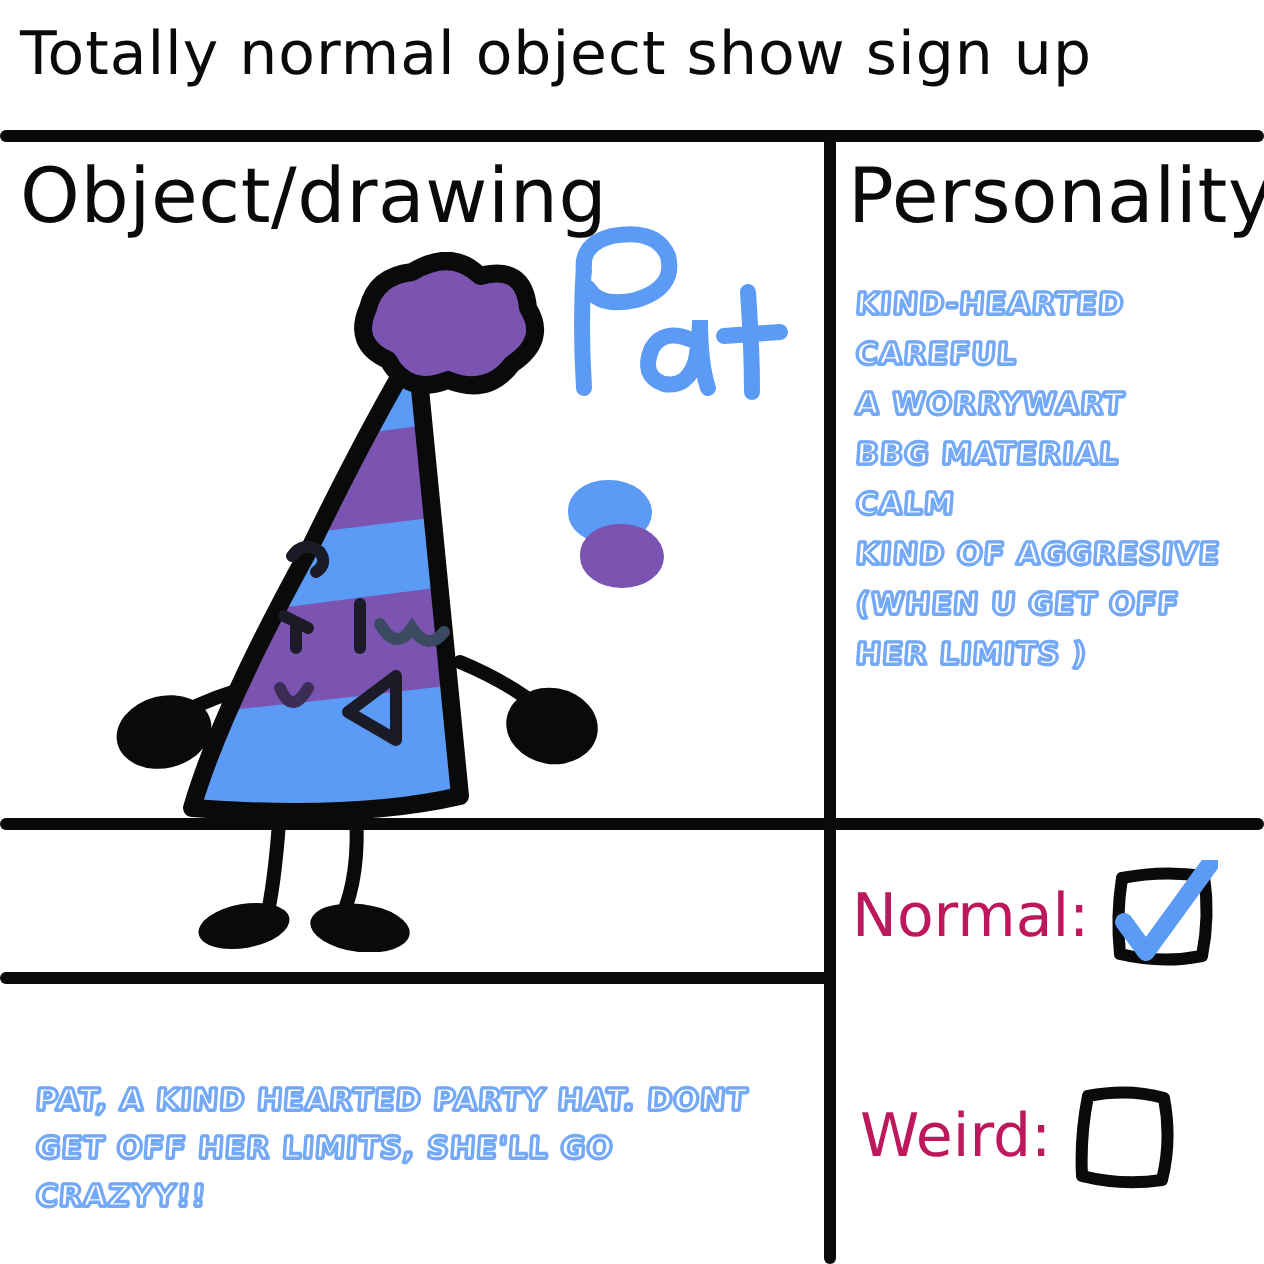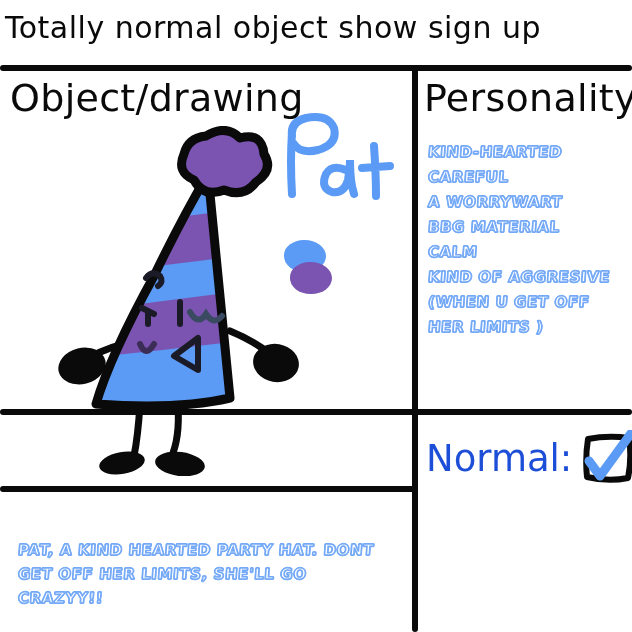--- a/index.html
+++ b/index.html
@@ -22,21 +22,21 @@
     background: #0a0a0a;
   }
   .rule-h { height: 6px; left: 0; width: 632px; border-radius: 3px; }
   .rule-v { width: 6px; border-radius: 3px; }
 
   
   #title {
     position: absolute;
     left: 0; top: 10px;
     width: 546px;
-    text-align: center;
+    text-align: right;
     font-family: "DejaVu Sans", sans-serif;
     font-size: 30px;
     letter-spacing: 0.5px;
     color: #0a0a0a;
     white-space: nowrap;
     font-weight: 400;
   }
 
   .section-head {
     position: absolute;
@@ -104,22 +104,22 @@
 
   
   .check-row {
     position: absolute;
     display: flex;
     align-items: center;
   }
   #row-normal { left: 426px; top: 430px; }
   #row-weird  { left: 430px; top: 540px; }
   .check-label {
-    font-size: 37px;
-    color: #1d4ed8;
+    font-size: 30px;
+    color: #be185d;
     white-space: nowrap;
   }
   .check-box-wrap {
     position: relative;
     width: 56px; height: 56px;
     margin-left: 8px;
   }
 </style>
 </head>
 <body>
@@ -208,14 +208,22 @@
   <div class="check-row" id="row-normal">
     <span class="check-label">Normal:</span>
     <span class="check-box-wrap">
       <svg viewBox="0 0 56 56" width="56" height="56">
         <path d="M8 9 Q28 5 49 8 Q52 28 48 48 Q28 52 7 47 Q5 28 8 9 Z" fill="#ffffff" stroke="#0a0a0a" stroke-width="6" stroke-linejoin="round"></path>
         <path d="M9 31 L20 46 L52 2" stroke="#5b9bf5" stroke-width="9" fill="none" stroke-linecap="round" stroke-linejoin="round"></path>
       </svg>
     </span>
   </div>
 
+  <div class="check-row" id="row-weird">
+    <span class="check-label">Weird:</span>
+    <span class="check-box-wrap">
+      <svg viewBox="0 0 56 56" width="56" height="56">
+        <path d="M10 8 Q30 4 48 9 Q52 30 47 50 Q27 53 7 48 Q6 28 10 8 Z" fill="#ffffff" stroke="#0a0a0a" stroke-width="6" stroke-linejoin="round"></path>
+      </svg>
+    </span>
+  </div>
 
 </div>
 
 </body></html>

